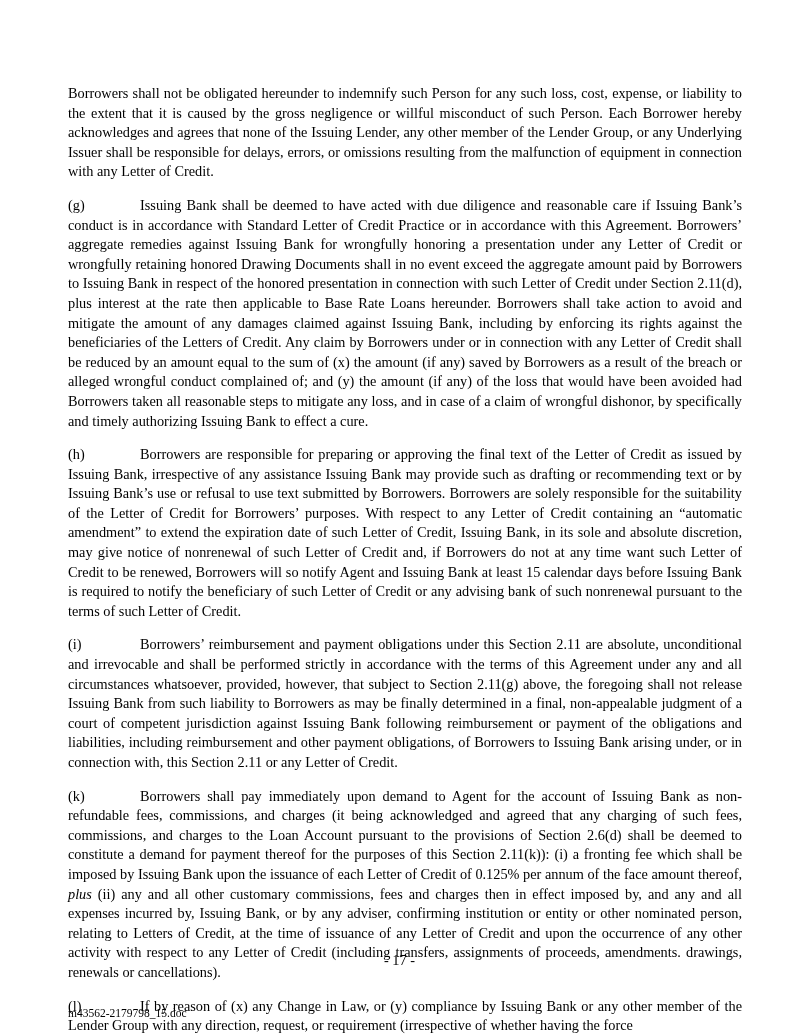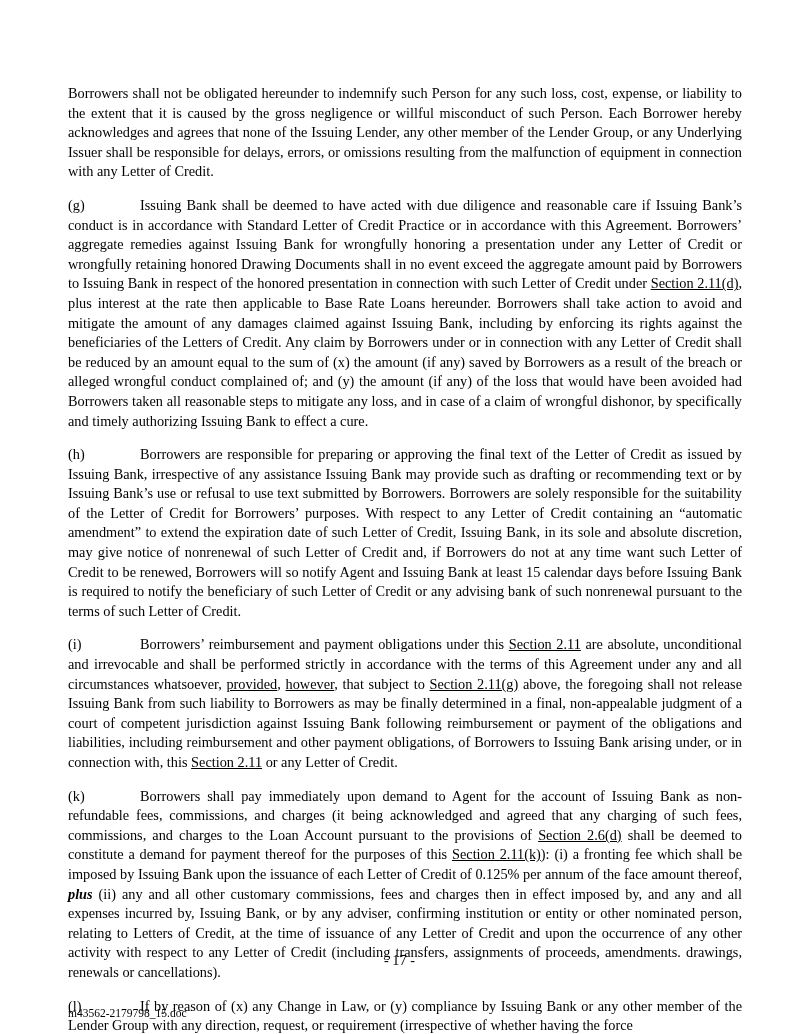--- a/index.html
+++ b/index.html
@@ -34,25 +34,23 @@
     line-height: 19.6px;
     text-align: justify;
     text-justify: inter-word;
     hyphens: none;
   }
   .lead {
     display: inline-block;
     width: 72px;
   }
   .u {
-    text-decoration: underline;
   }
   .it {
     font-style: italic;
-    font-weight: bold;
   }
   .pagenum {
     position: absolute;
     left: 0;
     top: 952px;
     width: 799px;
     text-align: center;
     font-size: 14.3px;
     font-family: "Liberation Serif", serif;
   }

